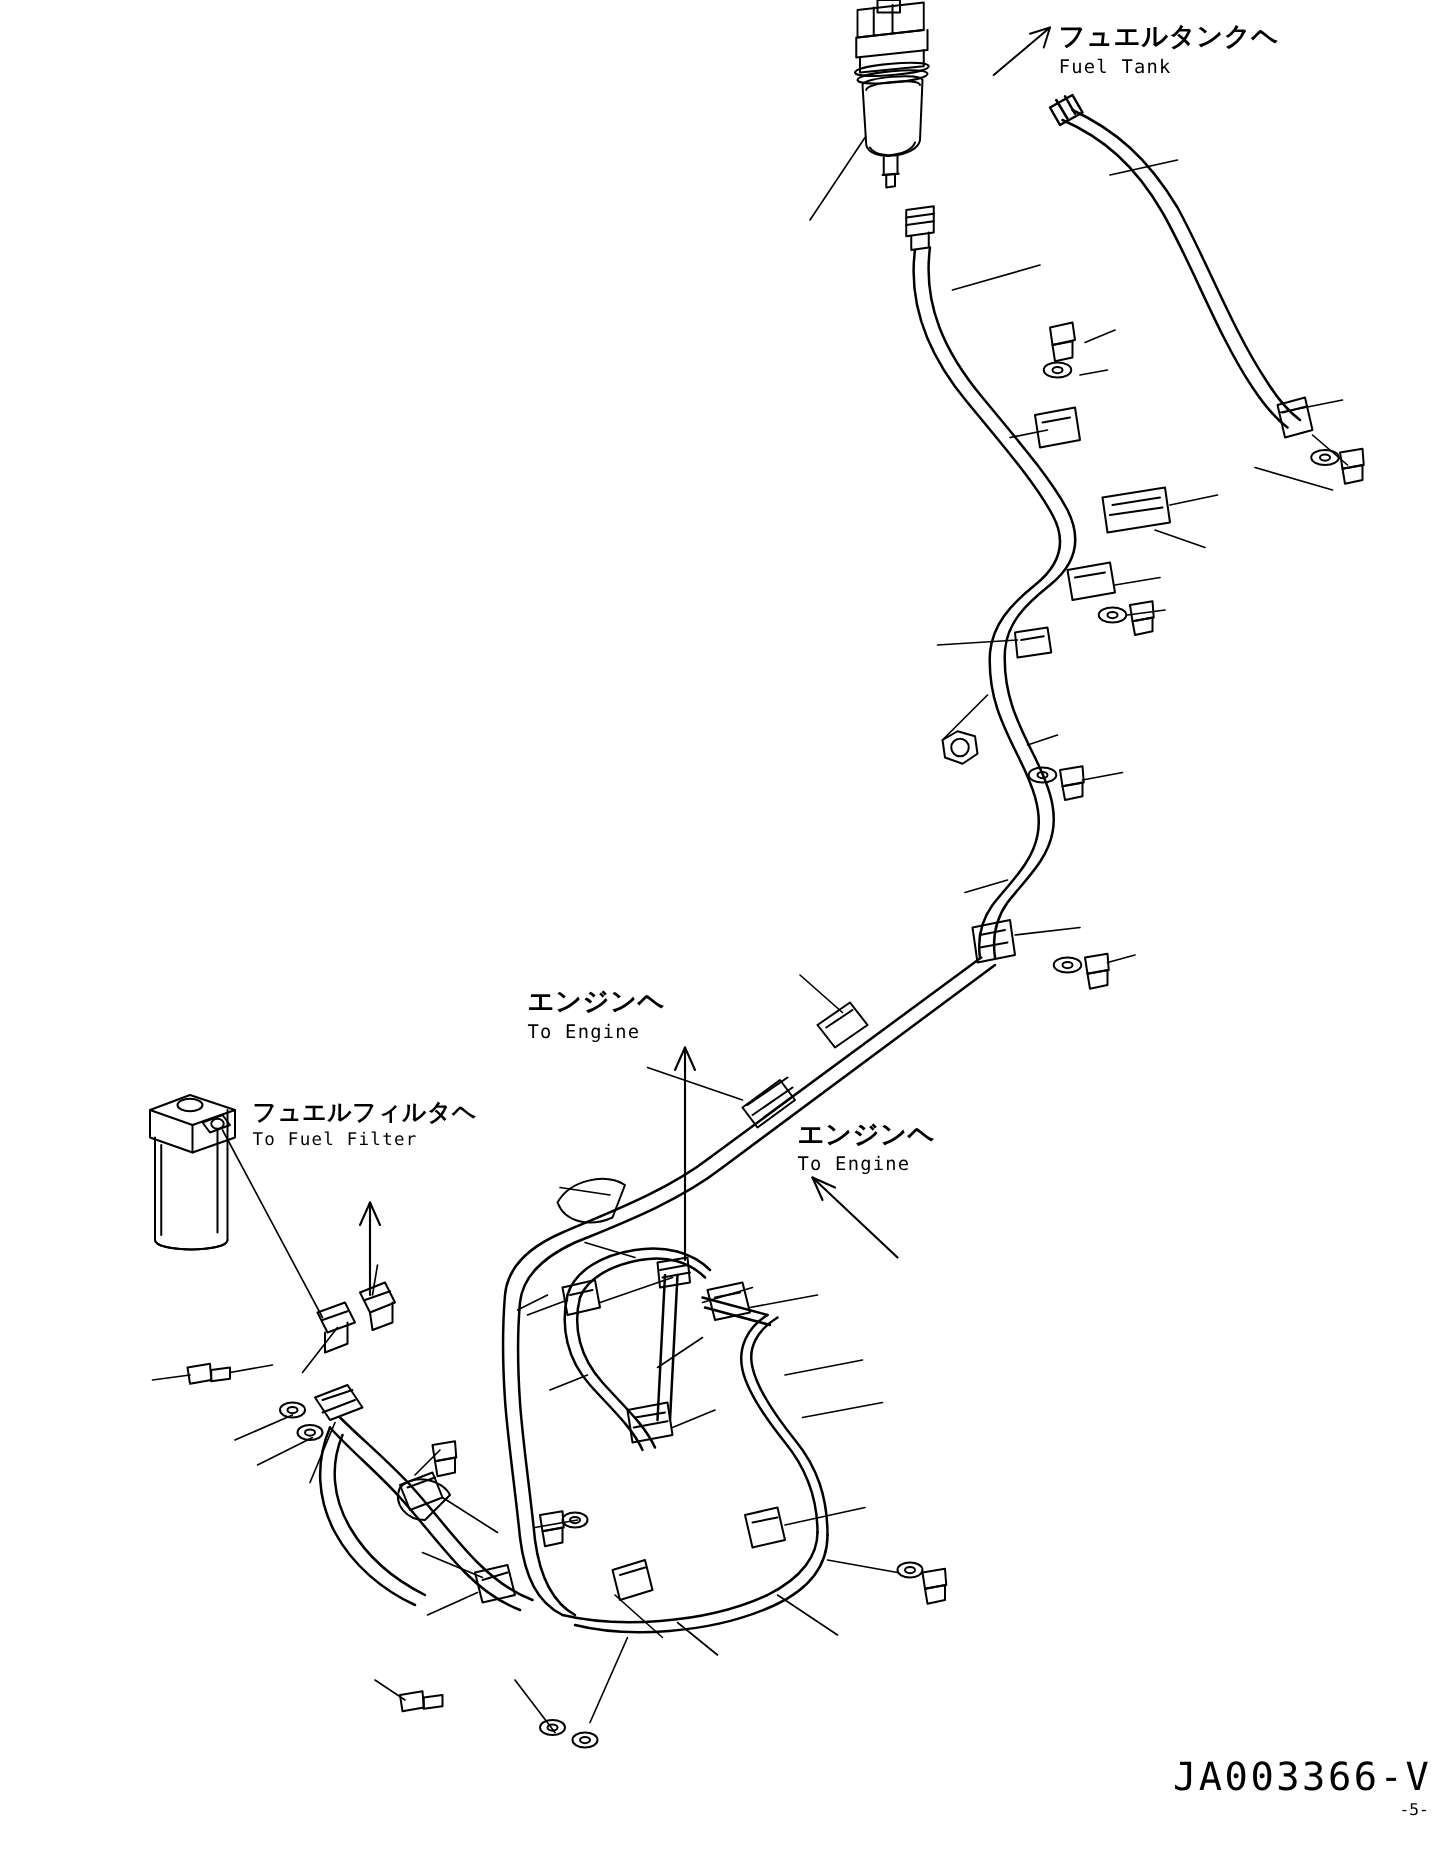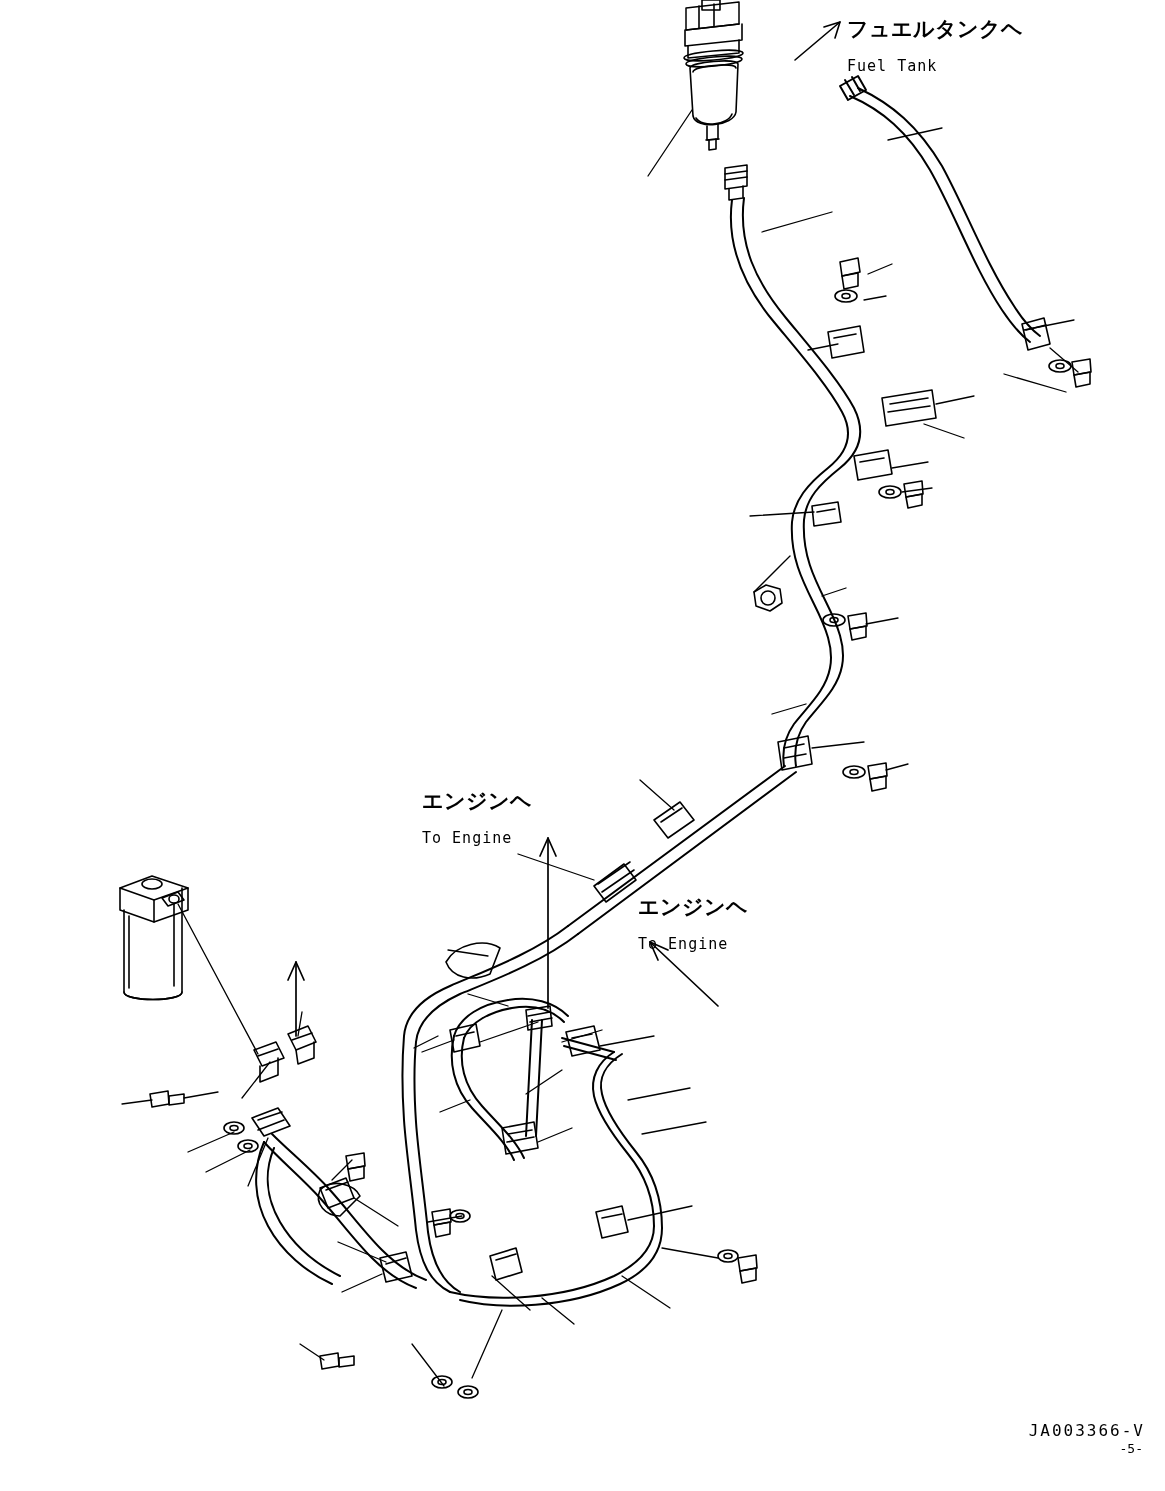--- a/index.html
+++ b/index.html
@@ -4,25 +4,25 @@
 <style>
   html,body{margin:0;padding:0;background:#ffffff;}
   body{width:1165px;height:1491px;position:relative;overflow:hidden;
        font-family:"Liberation Sans", sans-serif;color:#000;}
   #sheet{position:absolute;left:2px;top:0;width:1165px;height:1458px;}
   svg.art{position:absolute;left:0;top:0;width:1165px;height:1491px;}
   .lbl{position:absolute;}
   .lbl .jp{font-family:"DejaVu Sans", sans-serif;font-weight:bold;font-size:21px;
            letter-spacing:0.5px;white-space:nowrap;line-height:1.1;}
   .lbl .en{font-family:"DejaVu Sans Mono", monospace;font-size:15px;
-           letter-spacing:1px;white-space:nowrap;line-height:1.2;margin-top:16px;}
+           letter-spacing:1px;white-space:nowrap;line-height:1.2;margin-top:3px;}
   .lbl.small .jp{font-size:19px;}
   .lbl.small .en{font-size:14px;}
   #drawing-no{position:absolute;right:22px;bottom:18px;
-      font-family:"DejaVu Sans Mono", monospace;font-size:16px;letter-spacing:2px;}
+      font-family:"DejaVu Sans Mono", monospace;font-size:31px;letter-spacing:2px;}
   #page-mark{position:absolute;right:24px;bottom:2px;
       font-family:"DejaVu Sans Mono", monospace;font-size:13px;}
 </style>
 </head>
 <body>
 
 <div id="sheet">
 
   <svg class="art" viewBox="0 0 1165 1491" xmlns="http://www.w3.org/2000/svg">
     <g fill="none" stroke="#000" stroke-width="1.6" stroke-linecap="round" stroke-linejoin="round">
@@ -428,16 +428,20 @@
     <div class="jp">エンジンヘ</div>
     <div class="en">To Engine</div>
   </div>
 
   <div class="lbl" style="left:636px;top:896px;">
     <div class="jp">エンジンヘ</div>
     <div class="en">To Engine</div>
   </div>
 
 
+  <div class="lbl small" style="left:200px;top:880px;">
+    <div class="jp">フュエルフィルタヘ</div>
+    <div class="en">To Fuel Filter</div>
+  </div>
 
   <div id="drawing-no">JA003366-V</div>
   <div id="page-mark">-5-</div>
 </div>
 
 </body></html>

